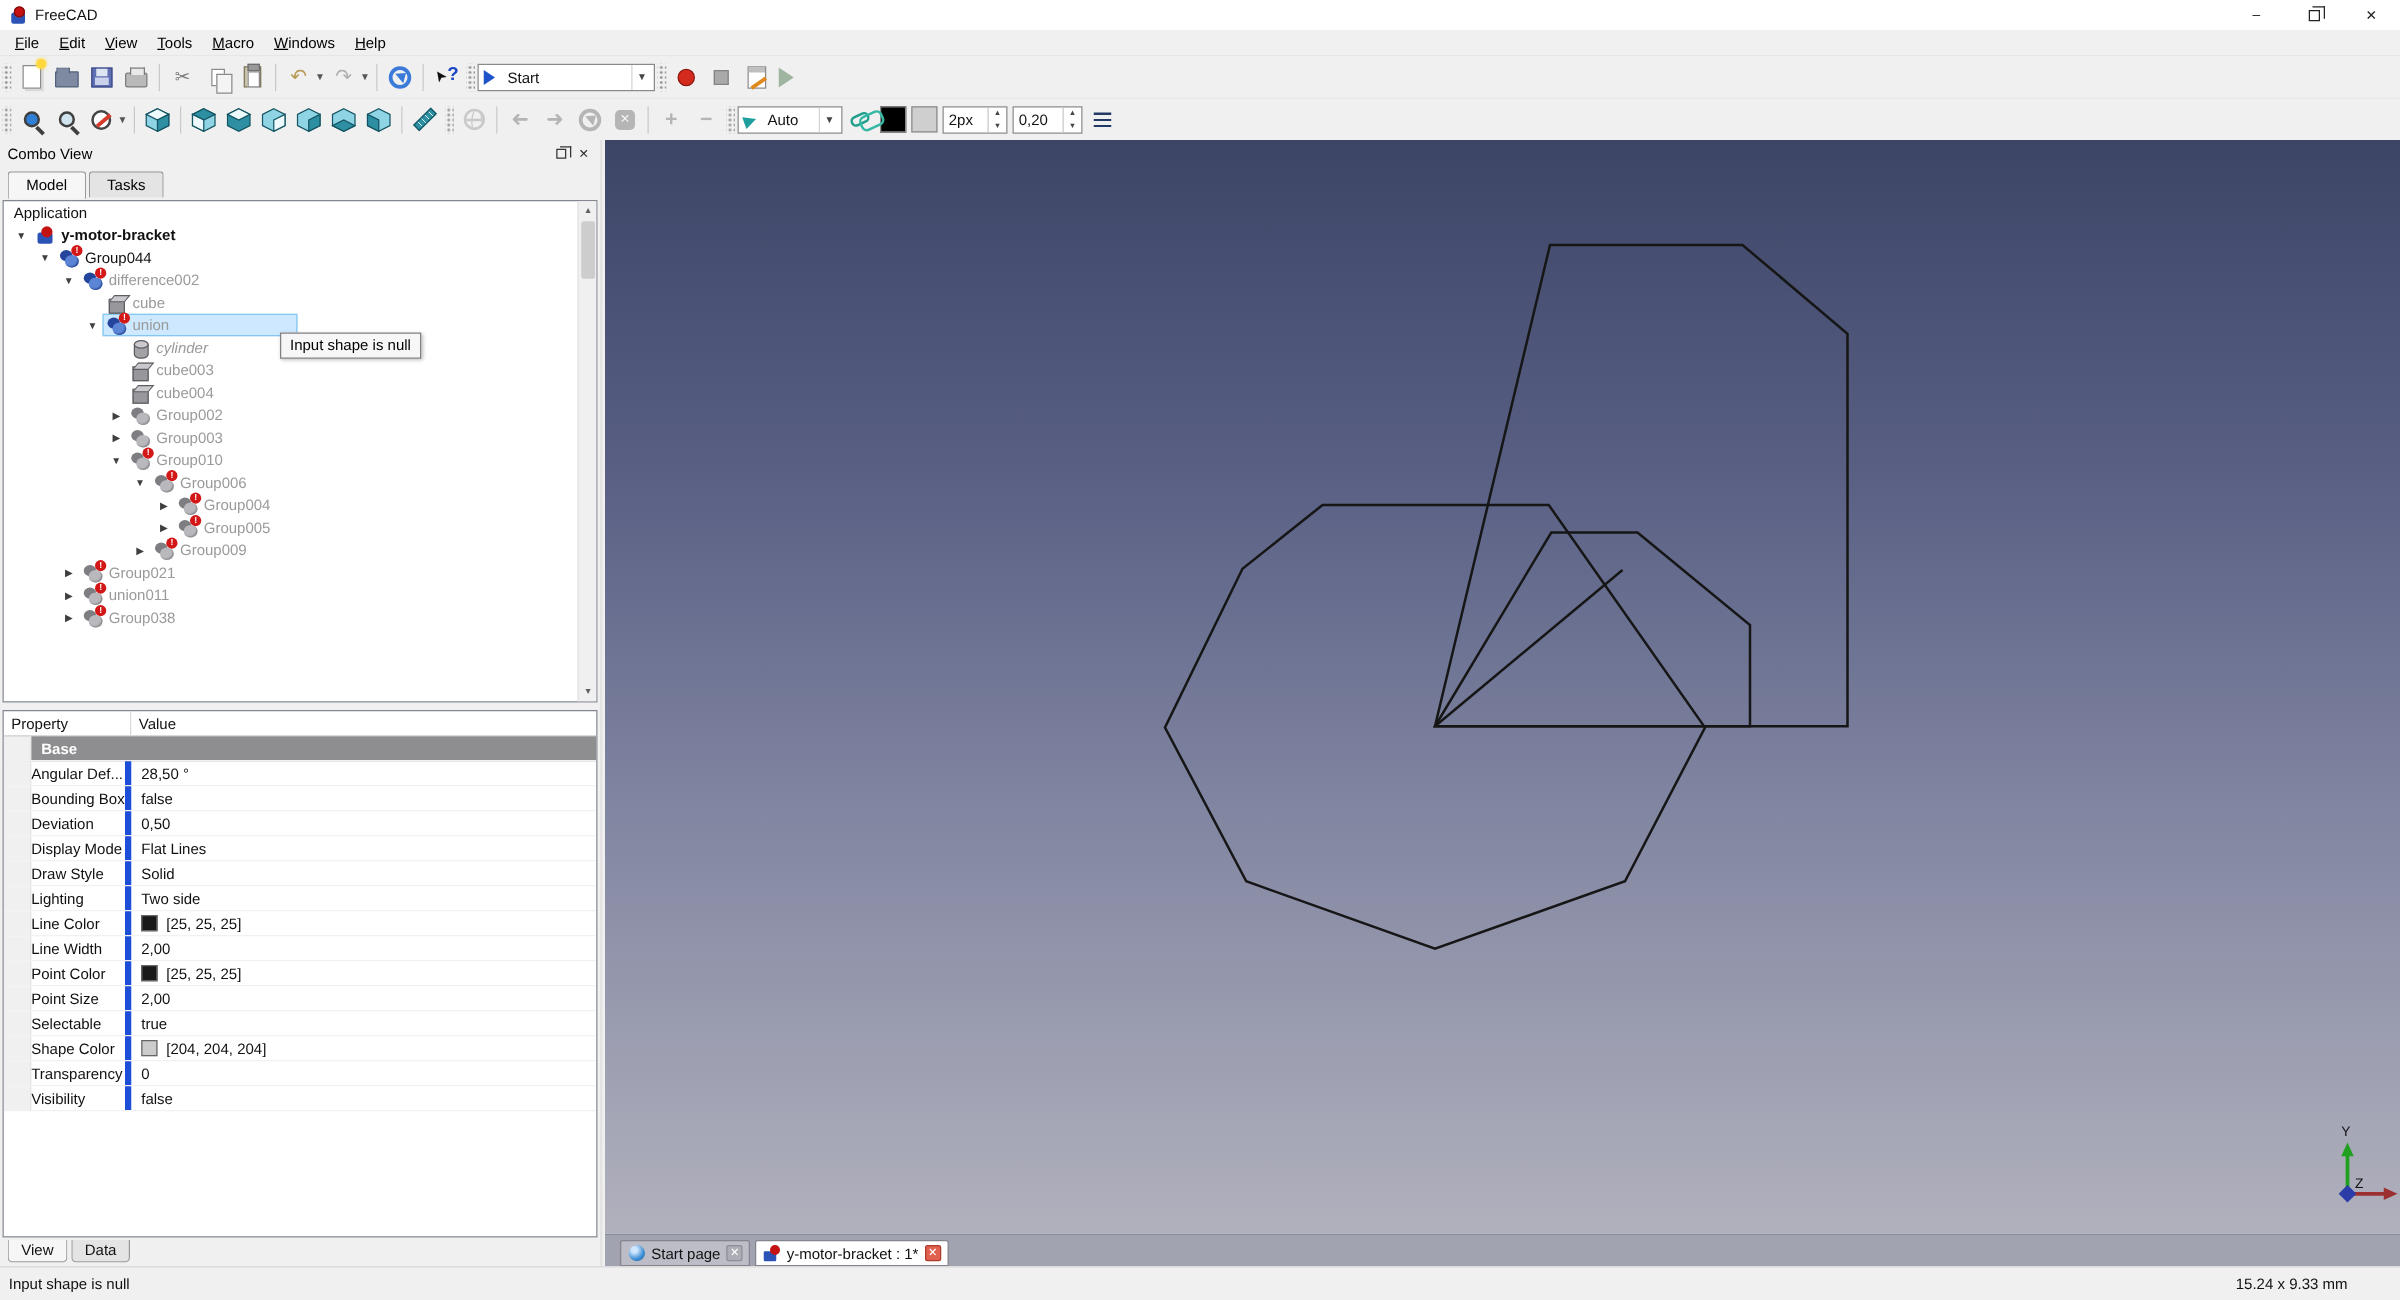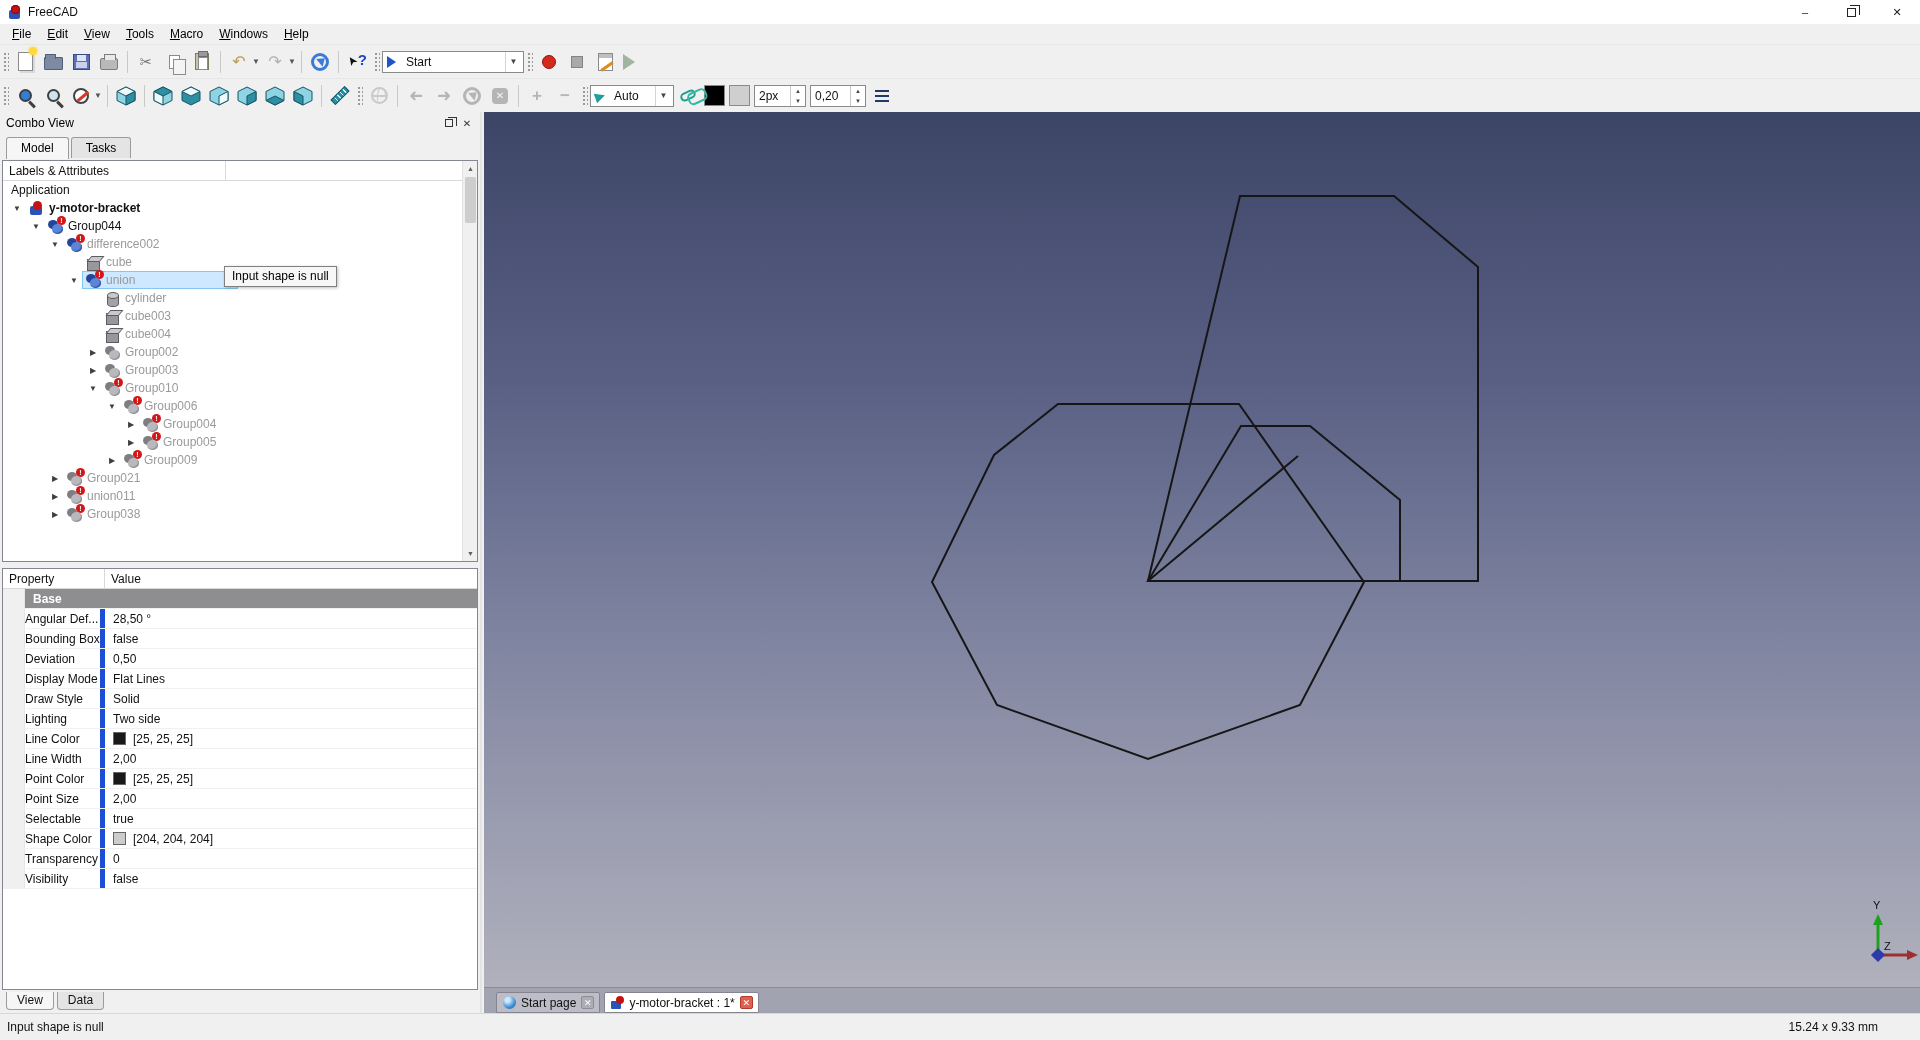--- a/index.html
+++ b/index.html
@@ -373,24 +373,20 @@
         <span class="float-glyph"></span>
       </span>
     <span class="dock-btn">✕</span>
   </div>
   <div class="dock-tabs">
     <span class="dtab active">Model</span>
     <span class="dtab">Tasks</span>
   </div>
 
   <div class="tree-frame">
-    <div class="tree-head">
-      <span class="lbl">Labels &amp; Attributes</span>
-      <span class="div"></span>
-    </div>
     <div class="tree-body" id="tree-rows">
       <div class="trow">
         <span style="padding-left:8px">Application</span>
       </div>
     <div class="trow" style="padding-left: 6px;">
           <span class="chev">▼</span>
           <span class="rowbody">
             <span class="ticn ic-doc"></span>
             <span class="tlab bold">y-motor-bracket</span>
           </span>
@@ -422,21 +418,21 @@
         </div>
         <div class="trow sel" style="padding-left: 63px;">
           <span class="chev">▼</span>
           <span class="rowbody">
             <span class="ticn ic-bool blue">
               <span class="badge">!</span>
             </span>
             <span class="tlab gray">union</span>
           </span>
         </div>
-        <div class="trow" style="padding-left: 82px;">
+        <div class="trow" style="padding-left: 82px; font-style: italic;">
           <span class="chev"></span>
           <span class="rowbody">
             <span class="ticn ic-cyl"></span>
             <span class="tlab gray">cylinder</span>
           </span>
         </div>
         <div class="trow" style="padding-left: 82px;">
           <span class="chev"></span>
           <span class="rowbody">
             <span class="ticn ic-cube"></span>

